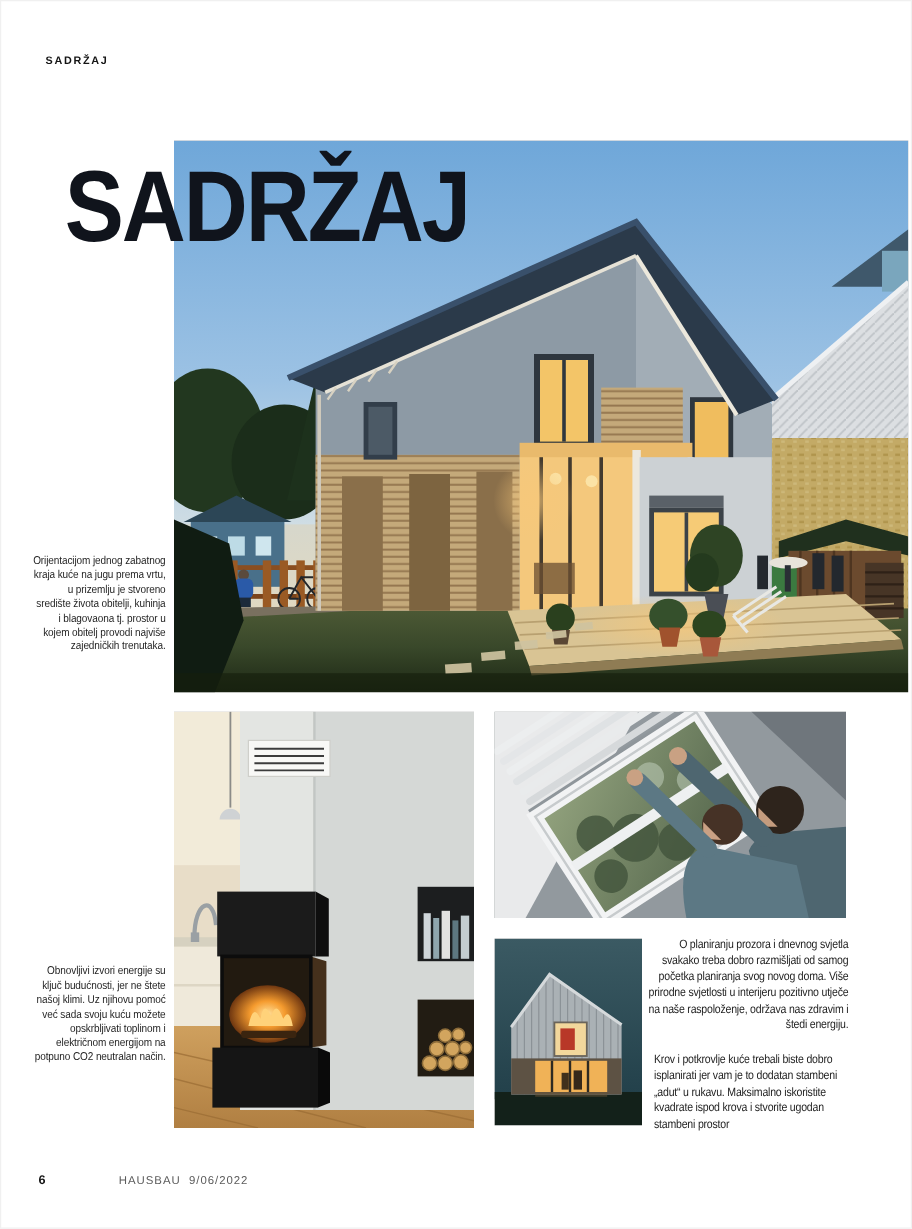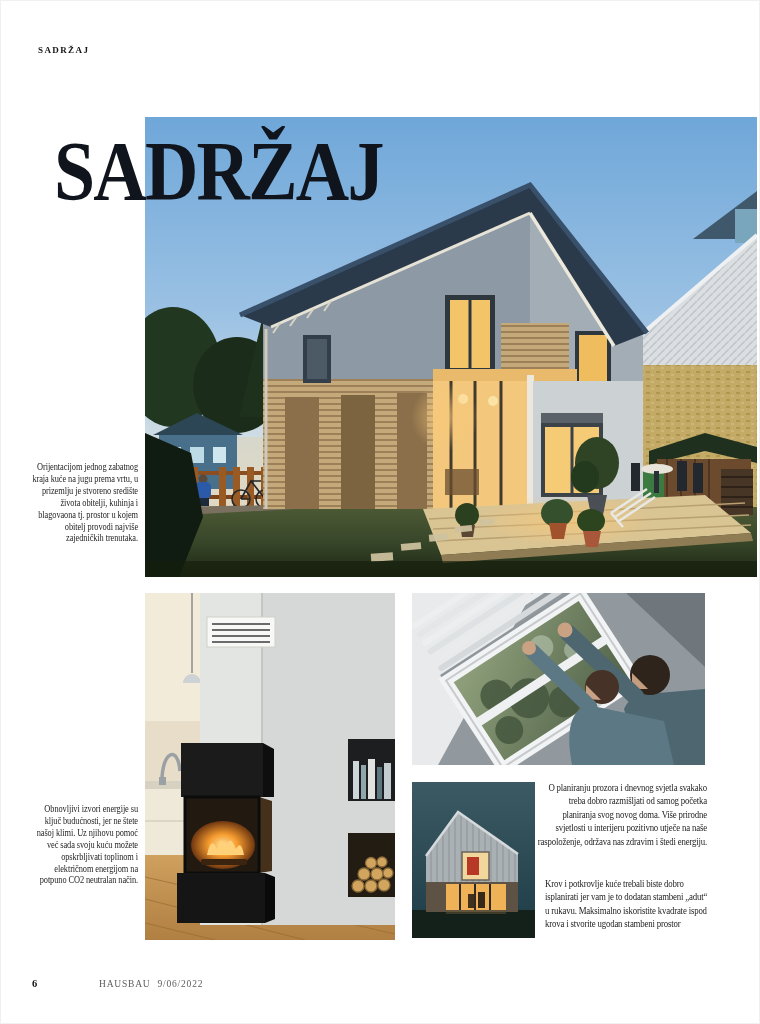--- a/index.html
+++ b/index.html
@@ -1,18 +1,18 @@
 <!DOCTYPE html>
 <html><head>
 <meta charset="utf-8">
 <style>
   html,body{margin:0;padding:0;background:#e9e9e9;}
   .page{
     position:relative;width:760px;height:1024px;background:#ffffff;
-    overflow:hidden;font-family:Liberation Serif, serif;
+    overflow:hidden;font-family:Liberation Sans, sans-serif;
     box-shadow:inset 0 0 0 1px #f0f0f0;
   }
   .kicker{
     position:absolute;left:38px;top:45px;font-size:9px;font-weight:bold;
     letter-spacing:1.4px;color:#141414;
   }
   .big-title{
     position:absolute;left:54px;top:130px;z-index:5;
     font-size:84px;font-weight:bold;line-height:84px;letter-spacing:-2px;
     color:#10141c;transform:scaleX(0.88);transform-origin:0 0;white-space:nowrap;

